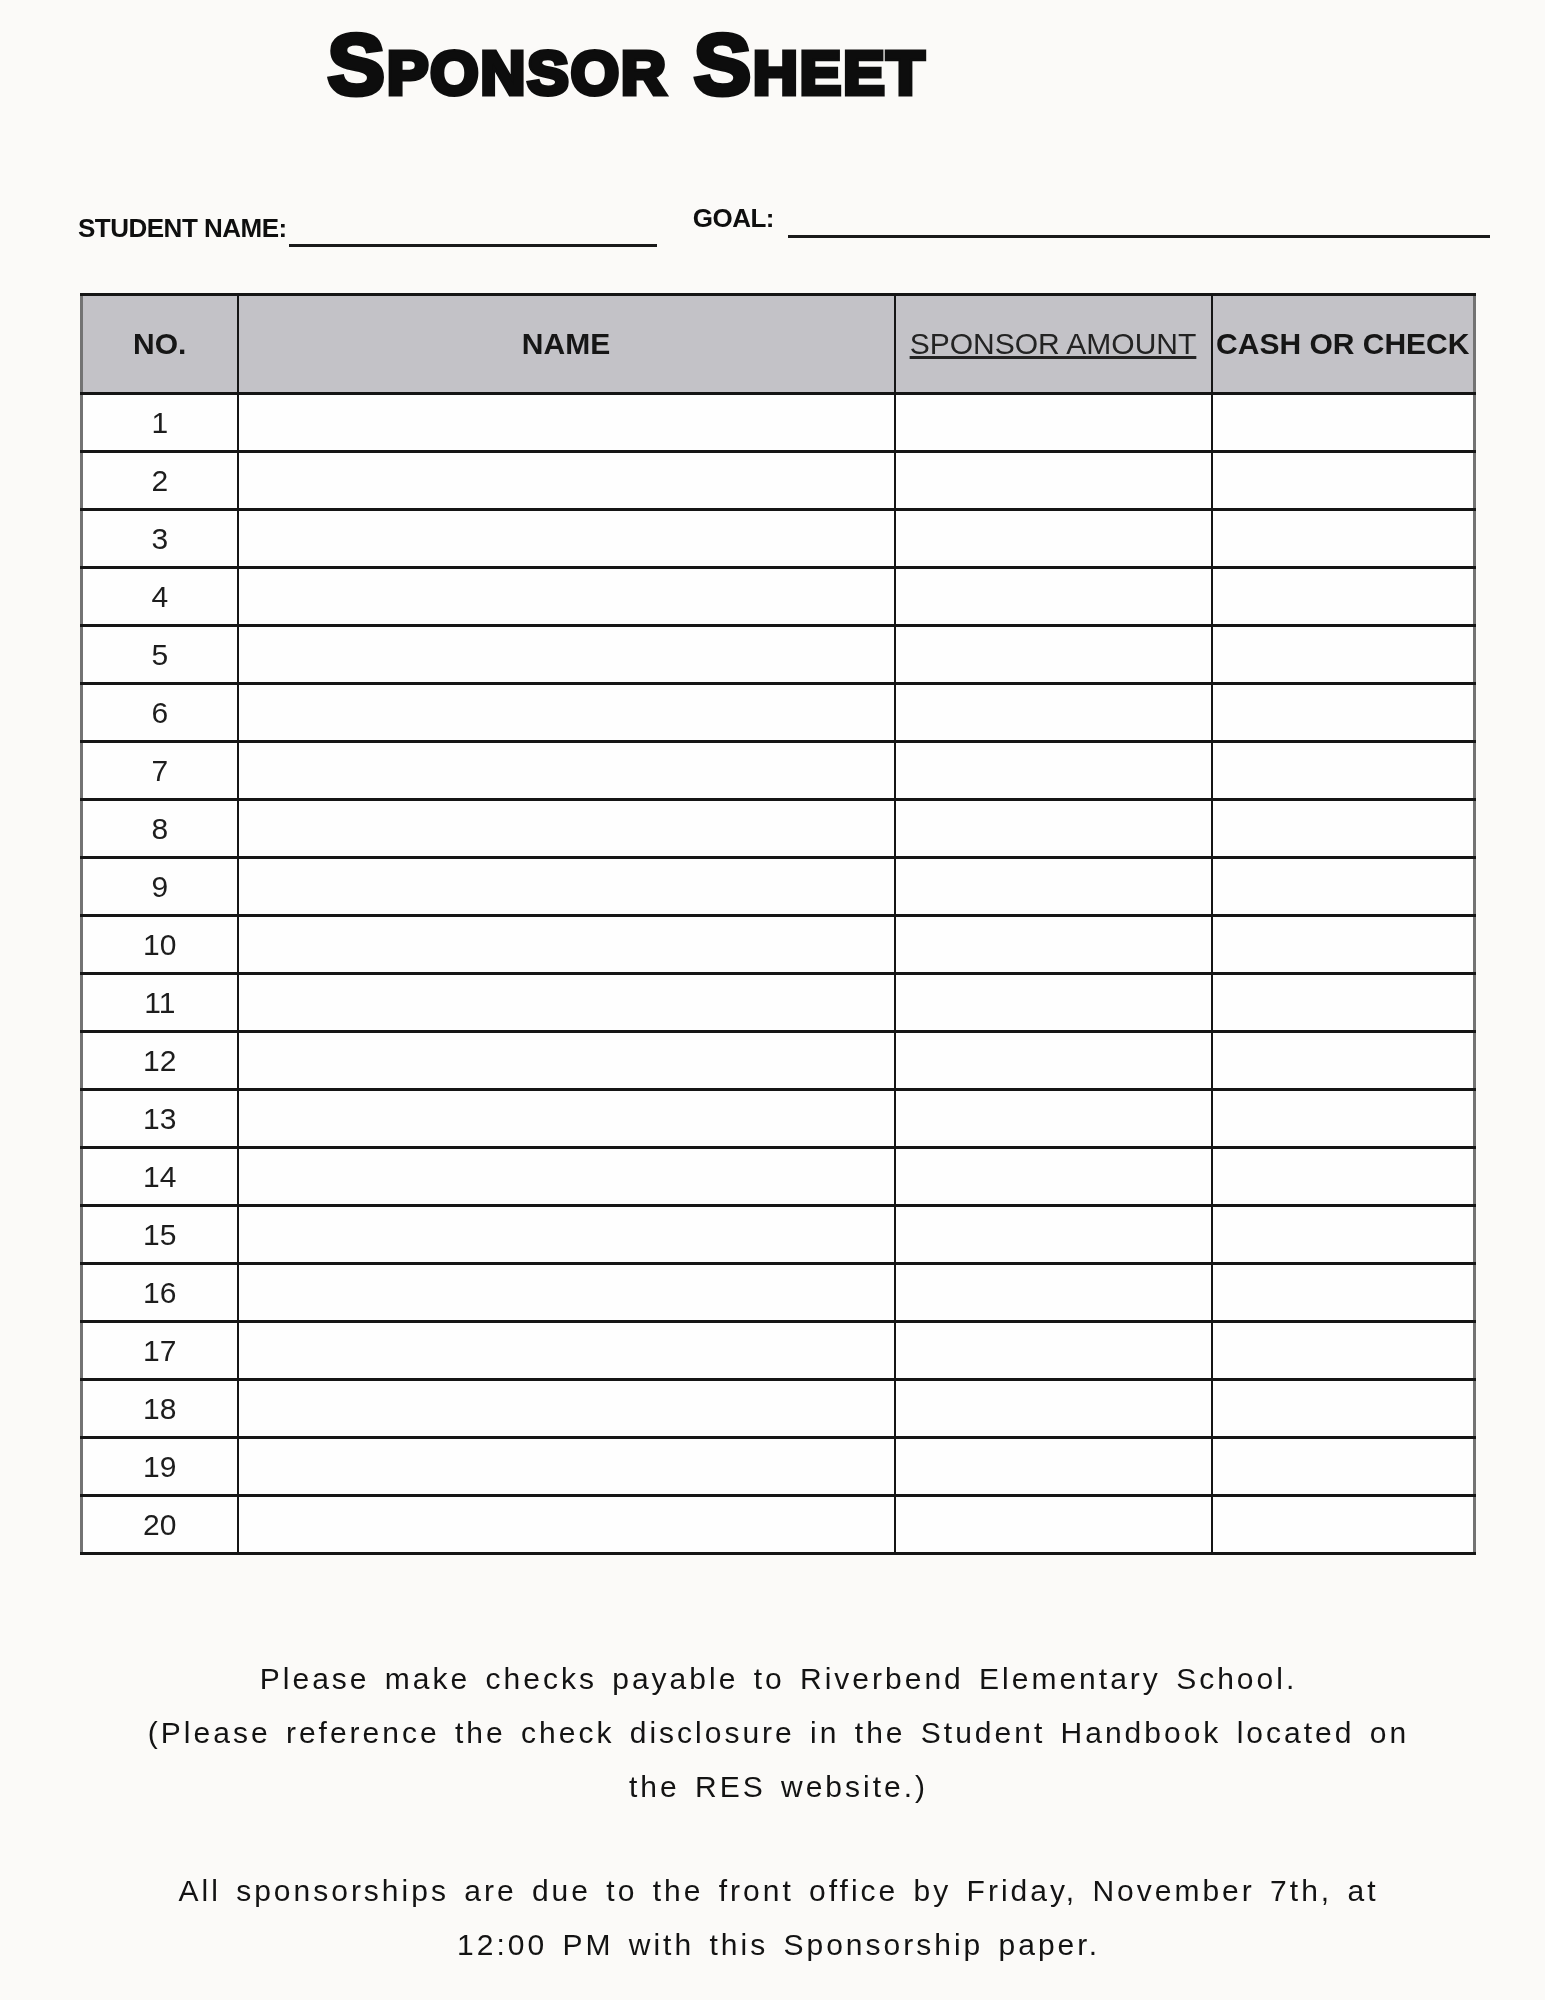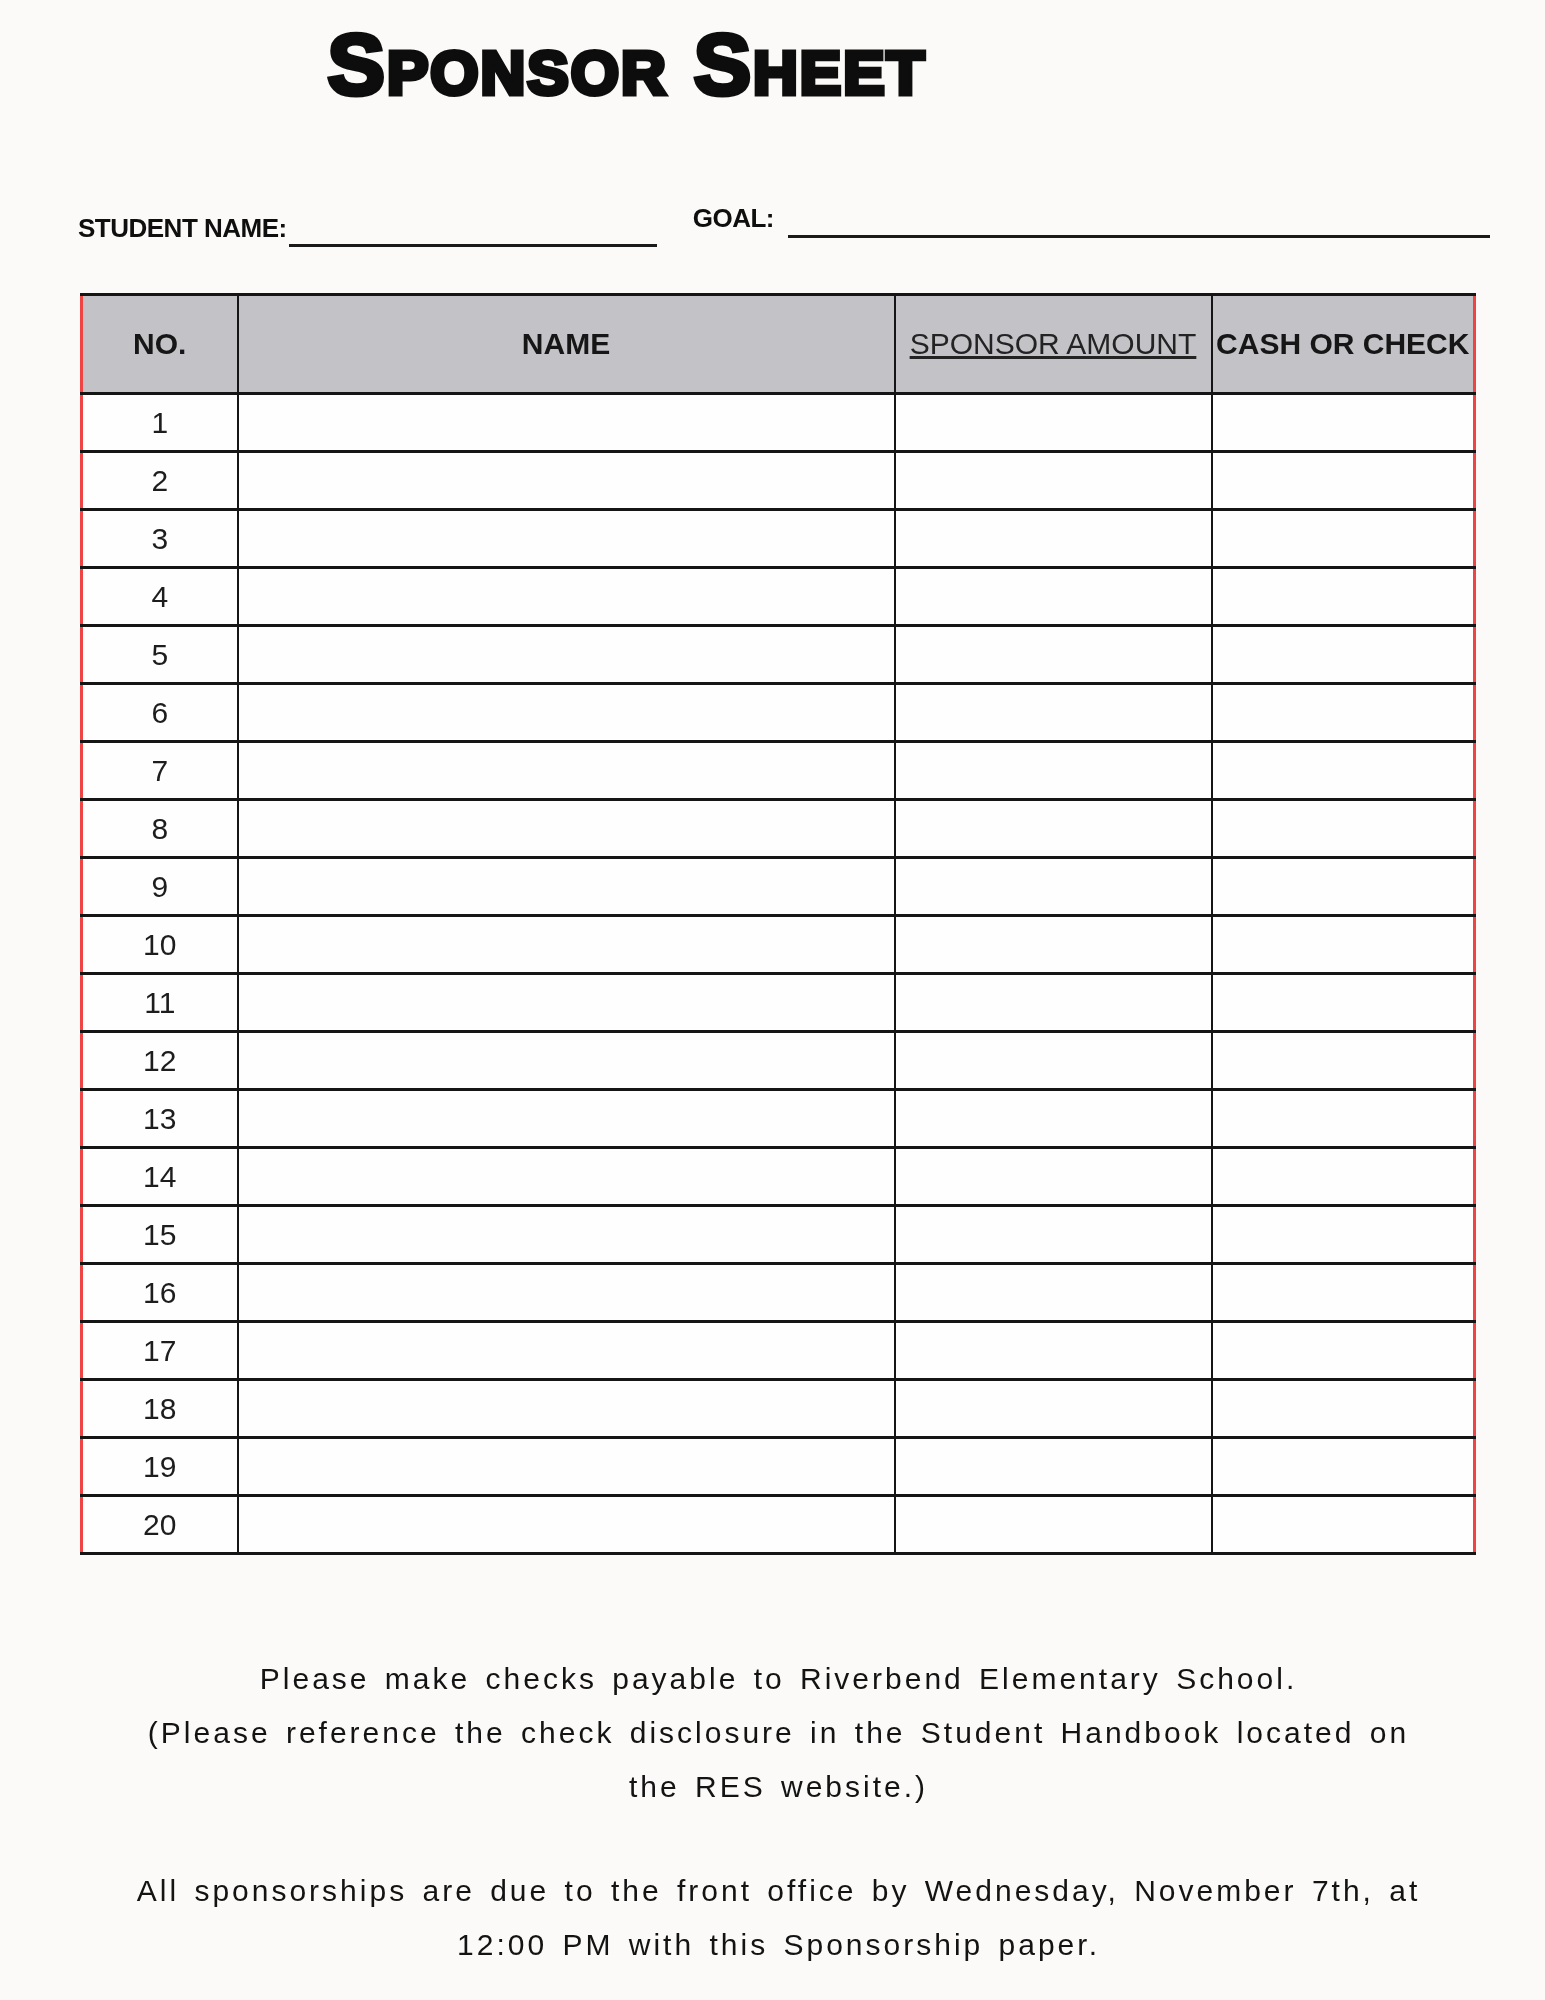--- a/index.html
+++ b/index.html
@@ -50,21 +50,21 @@
     display:flex; align-items:center; flex:1;
     margin-left:36px; transform:translateY(-9px);
   }
   .line-goal { flex:1; margin-left:14px; }
 
   
   .sheet-table {
     position:absolute; top:293px; left:80px;
     border-collapse:collapse; table-layout:fixed;
     width:1393px;
-    border:3px solid #ef4444;
+    border:3px solid #737373;
     padding-left:25px;
   }
   .sheet-table col.c0 { width:156px; }
   .sheet-table col.c1 { width:657px; }
   .sheet-table col.c2 { width:317px; }
   .sheet-table col.c3 { width:263px; }
   .sheet-table th {
     background:#c3c2c7;
     height:94px;
     border-left:2px solid #151515; border-right:2px solid #151515;
@@ -245,15 +245,15 @@
     </tbody>
 </table>
 
 <div class="note note-1">
   <p>Please make checks payable to Riverbend Elementary School.</p>
   <p>(Please reference the check disclosure in the Student Handbook located on</p>
   <p>the RES website.)</p>
 </div>
 
 <div class="note note-2">
-  <p>All sponsorships are due to the front office by Wednesday, November 7th, at</p>
+  <p>All sponsorships are due to the front office by Friday, November 7th, at</p>
   <p>12:00 PM with this Sponsorship paper.</p>
 </div>
 
 </body></html>

